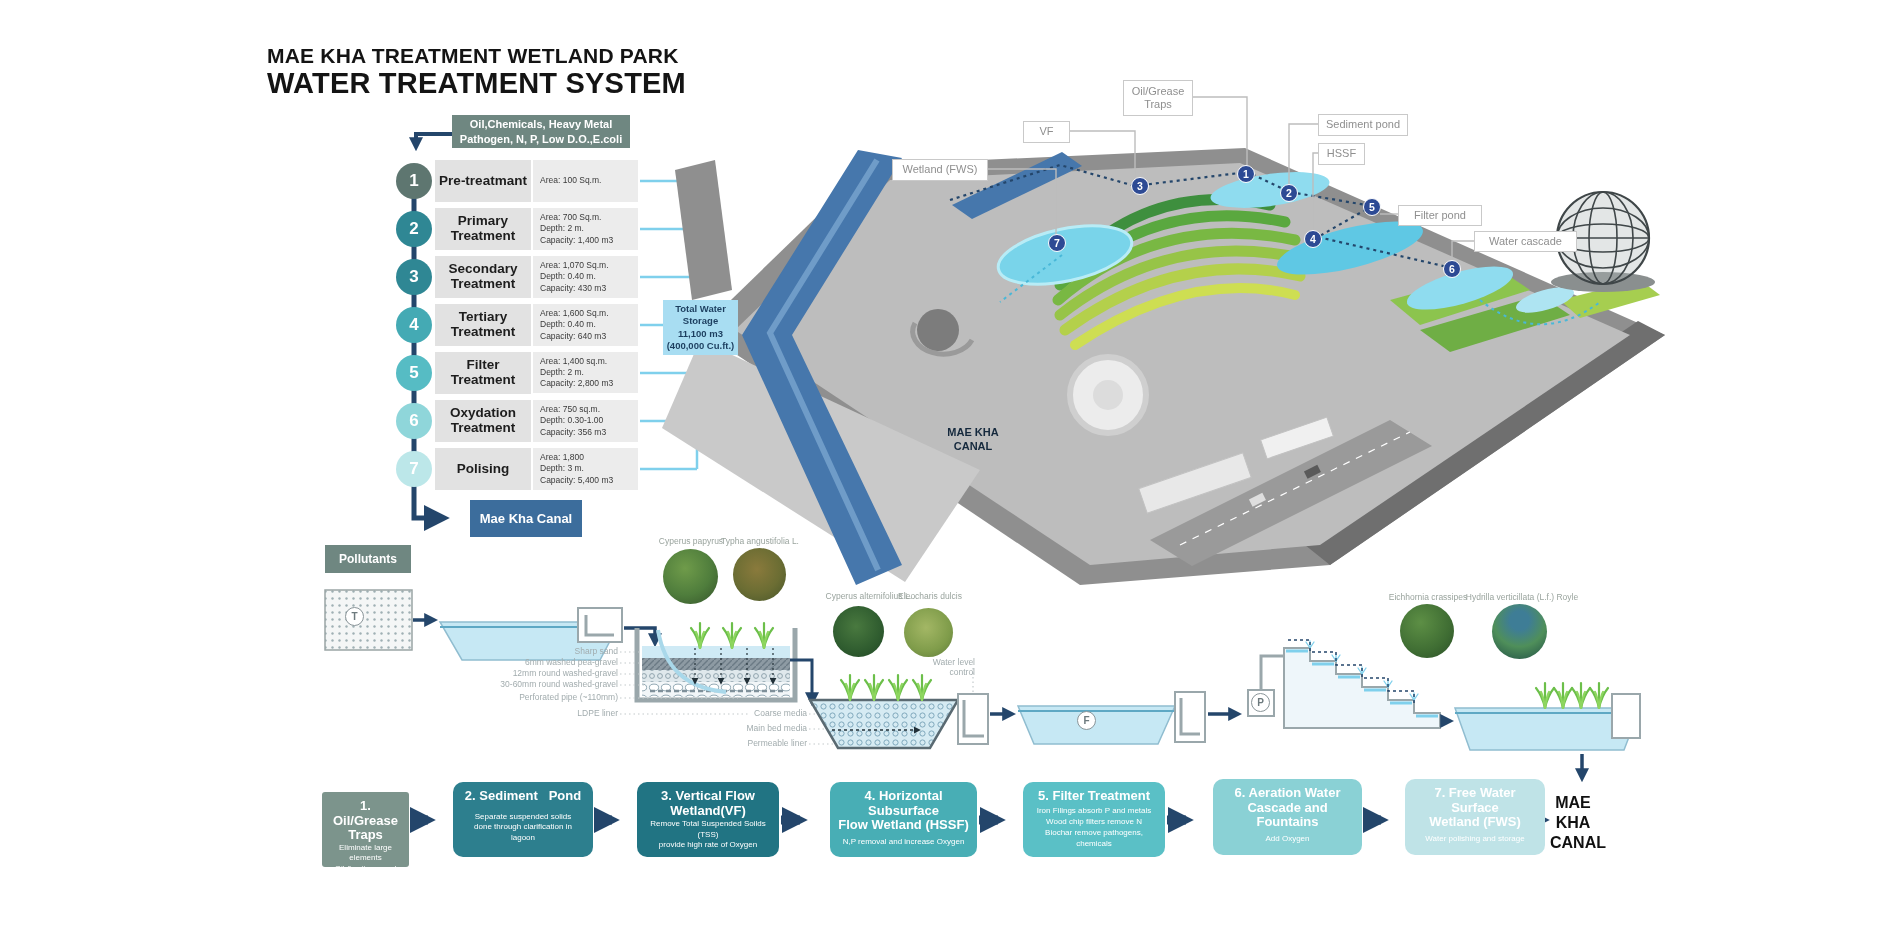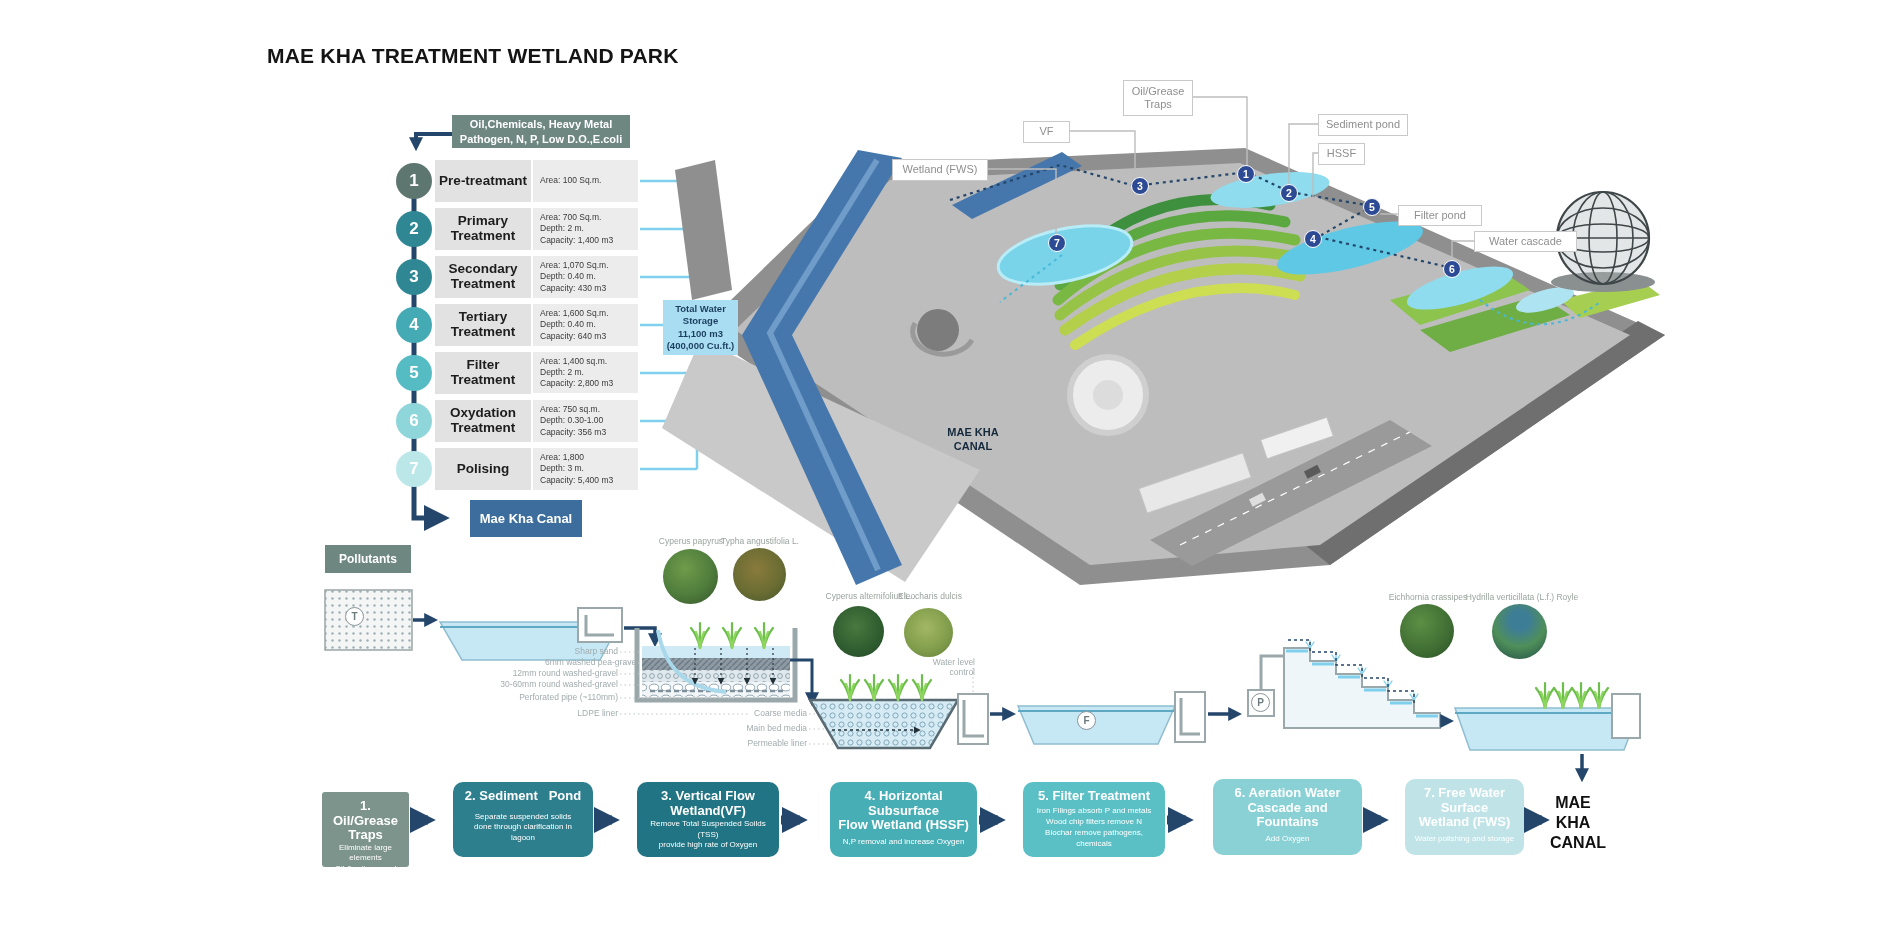--- a/index.html
+++ b/index.html
@@ -265,20 +265,21 @@
       <path d="M781,820 H800" marker-end="url(#mNavyL)"></path>
       <path d="M979,820 H998" marker-end="url(#mNavyL)"></path>
       <path d="M1167,820 H1186" marker-end="url(#mNavyL)"></path>
       <path d="M1364,820 H1381" marker-end="url(#mNavyL)"></path>
       <path d="M1538,820 H1542" marker-end="url(#mNavyL)"></path>
     </g>
   </svg>
 
   <div class="abs" style="left:267px;top:44px;z-index:2">
     <div class="title1">MAE KHA TREATMENT WETLAND PARK</div>
+    <div class="title2">WATER TREATMENT SYSTEM</div>
   </div>
 
   <div class="abs inbox flexc pre" style="left:452px;top:115px;width:178px;height:33px;z-index:2">Oil,Chemicals, Heavy Metal
 Pathogen, N, P, Low D.O.,E.coli</div>
 
   <div class="abs steprow-name flexc" style="left:435px;top:160px;width:96px;height:42px;z-index:2">Pre-treatmant</div>
   <div class="abs steprow-detail" style="left:533px;top:160px;width:105px;height:42px;z-index:2">
     <div>Area: 100 Sq.m.</div>
       <div></div>
       <div></div>
@@ -368,21 +369,21 @@
   <div class="abs plantlabel" style="left:1456px;top:592px;width:132px;text-align:center;z-index:2">Hydrilla verticillata (L.f.) Royle</div>
 
   <div class="abs plantcircle" style="left:663px;top:549px;width:55px;height:55px;background:radial-gradient(circle at 40% 35%, #6f9b4a, #4f7d3c 55%, #34522a);z-index:2"></div>
   <div class="abs plantcircle" style="left:733px;top:548px;width:53px;height:53px;background:radial-gradient(circle at 45% 40%, #8a7a3c, #6b6d33 55%, #46552a);z-index:2"></div>
   <div class="abs plantcircle" style="left:833px;top:606px;width:51px;height:51px;background:radial-gradient(circle at 45% 40%, #49793f, #2f5c2f 60%, #204524);z-index:2"></div>
   <div class="abs plantcircle" style="left:904px;top:608px;width:49px;height:49px;background:radial-gradient(circle at 45% 40%, #a3b765, #7f9c4a 60%, #5c7838);z-index:2"></div>
   <div class="abs plantcircle" style="left:1400px;top:604px;width:54px;height:54px;background:radial-gradient(circle at 38% 34%, #5d8f45, #3f6d33 60%, #2a4d26);z-index:2"></div>
   <div class="abs plantcircle" style="left:1492px;top:604px;width:55px;height:55px;background:radial-gradient(circle at 50% 30%, #3e7d96 20%, #4f8f5a 55%, #1f4d45);z-index:2"></div>
 
   <div class="abs slabel" style="left:518px;top:647px;width:100px;z-index:2">Sharp sand</div>
-  <div class="abs slabel" style="left:513px;top:658px;width:125px;z-index:2">6mm washed pea-gravel</div>
+  <div class="abs slabel" style="left:493px;top:658px;width:125px;z-index:2">6mm washed pea-gravel</div>
   <div class="abs slabel" style="left:478px;top:669px;width:140px;z-index:2">12mm round washed-gravel</div>
   <div class="abs slabel" style="left:471px;top:680px;width:147px;z-index:2">30-60mm round washed-gravel</div>
   <div class="abs slabel" style="left:493px;top:693px;width:125px;z-index:2">Perforated pipe (~110mm)</div>
   <div class="abs slabel" style="left:518px;top:709px;width:100px;z-index:2">LDPE liner</div>
 
   <div class="abs slabel" style="left:917px;top:658px;width:58px;z-index:2">Water level control</div>
   <div class="abs slabel" style="left:737px;top:709px;width:70px;z-index:2">Coarse media</div>
   <div class="abs slabel" style="left:730px;top:724px;width:77px;z-index:2">Main bed media</div>
   <div class="abs slabel" style="left:727px;top:739px;width:80px;z-index:2">Permeable liner</div>
 
@@ -419,21 +420,21 @@
     <div class="t">5. Filter Treatment</div>
     <div class="b">Iron Filings absorb P and metals
 Wood chip filters remove N
 Biochar remove pathogens, chemicals</div>
   </div>
   <div class="abs pbox" style="left: 1213px; top: 779px; width: 149px; height: 76px; z-index: 2; background-color: rgb(138, 209, 213);">
     <div class="t">6. Aeration Water
 Cascade and Fountains</div>
     <div class="b">Add Oxygen</div>
   </div>
-  <div class="abs pbox" style="left: 1405px; top: 779px; width: 119px; height: 76px; z-index: 2; background-color: rgb(191, 227, 231);">
+  <div class="abs pbox" style="left: 1405px; top: 779px; width: 140px; height: 76px; z-index: 2; background-color: rgb(191, 227, 231);">
     <div class="t">7. Free Water Surface
 Wetland (FWS)</div>
     <div class="b">Water polishing and storage</div>
   </div>
 
   <div class="abs endlabel pre" style="left:1550px;top:793px;width:46px;z-index:2">MAE
 KHA
 CANAL</div>
 
 </div>

